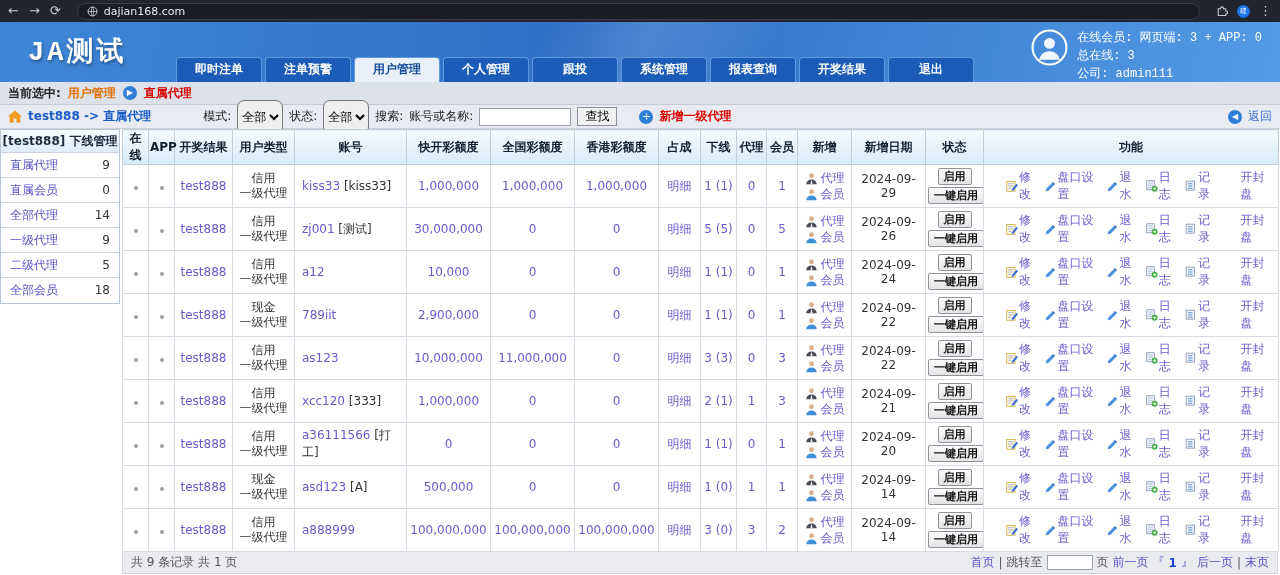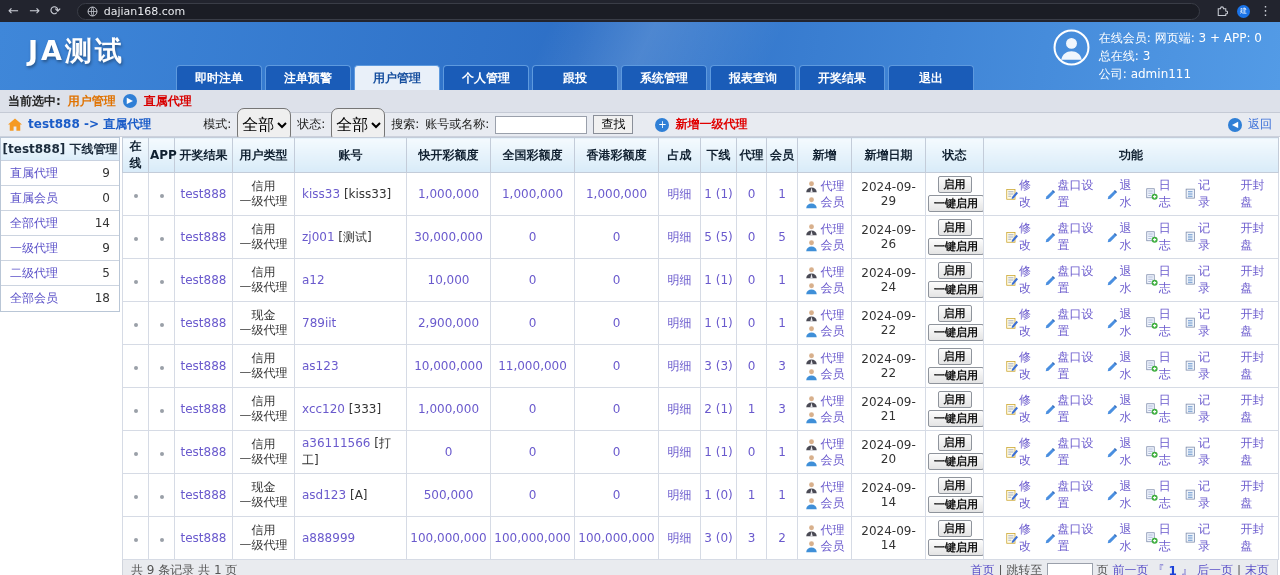--- a/index.html
+++ b/index.html
@@ -11,23 +11,23 @@
     padding:0 8px; gap:10px; color:#c9ccd4; }
   .nav-glyph { font-size:13px; line-height:22px; cursor:pointer; }
   .url-pill { flex:1; height:17px; margin:0 6px; background:#1b1d25;
     border:1px solid #3a3d47; border-radius:9px; display:flex; align-items:center;
     gap:6px; padding:0 9px; color:#e8eaee; font-size:11px; }
   .chrome-right { display:flex; align-items:center; gap:9px; }
   .profile-dot { width:13px; height:13px; border-radius:50%; background:#1a73e8;
     color:#fff; font-size:7px; line-height:13px; text-align:center; }
 
   
-  .header { height:68px; position:relative;
+  .header { height:60px; position:relative;
     background:linear-gradient(115deg, rgba(255,255,255,0) 42%, rgba(255,255,255,.14) 50%, rgba(255,255,255,0) 60%),
-               linear-gradient(100deg,#3f87d9 0%,#2d6fc6 45%,#539be6 100%); }
+               linear-gradient(100deg,#3f87d9 0%,#2d6fc6 45%,#539be6 100%);font-family:Liberation Mono, monospace; }
   .logo { position:absolute; left:28px; top:11px; color:#fff; font-size:27px;
     font-weight:700; letter-spacing:3px; text-shadow:1px 2px 3px rgba(0,0,0,.35); }
   .tabs { position:absolute; left:176px; bottom:0; display:flex; gap:3px; }
   .tab { width:86px; height:25px; line-height:24px; text-align:center;
     background:#1a5cb8; border:1px solid #5democ; border:1px solid #5e9ade; border-bottom:none;
     border-radius:4px 4px 0 0; color:#fff; font-weight:700; cursor:pointer; }
   .tab.active { background:#e9f0f9; color:#164e9e; }
   .who { position:absolute; right:18px; top:7px; display:flex; gap:9px; color:#fff; }
   .who .lines { line-height:18px; font-size:12px; }
 
@@ -37,21 +37,21 @@
   .crumbbar .sel-label { font-weight:700; }
   .crumbbar .sel-value { font-weight:700; color:#e07200; }
   .crumb-active { font-weight:700; color:#d80000; cursor:pointer; }
   .crumb-link { color:#222; cursor:pointer; }
   .sep { color:#888; }
   .circle-ic { width:14px; height:14px; border-radius:50%; background:#2f7fd6;
     color:#fff; font-size:8px; line-height:14px; text-align:center; display:inline-block; }
   .filterbar { height:24px; background:#e8ebf1; border-bottom:1px solid #ccd1dc;
     display:flex; align-items:center; gap:6px; padding:0 8px; color:#222; }
   .path-link { color:#1a5cc8; font-weight:700; cursor:pointer; }
-  .filterbar select { height:34px; font-size:16px;border-radius:7px; }
+  .filterbar select { height:34px; font-size:12px;border-radius:7px; }
   .filterbar input[type=text] { width:92px; height:18px; border:1px solid #9aa0ab; }
   .btn-find { height:19px; padding:0 7px; font-size:12px; background:#f1f1f1;
     border:1px solid #8a8f99; cursor:pointer; }
   .add-link { color:#e00000; font-weight:700; cursor:pointer; }
   .back-link { color:#3a6fd8; cursor:pointer; }
   .flex1 { flex:1; }
 
   
   .content { display:flex; align-items:flex-start; }
   .sidebar { width:120px; margin-right:2px; border:1px solid #b9c6d6; border-top:none; }

